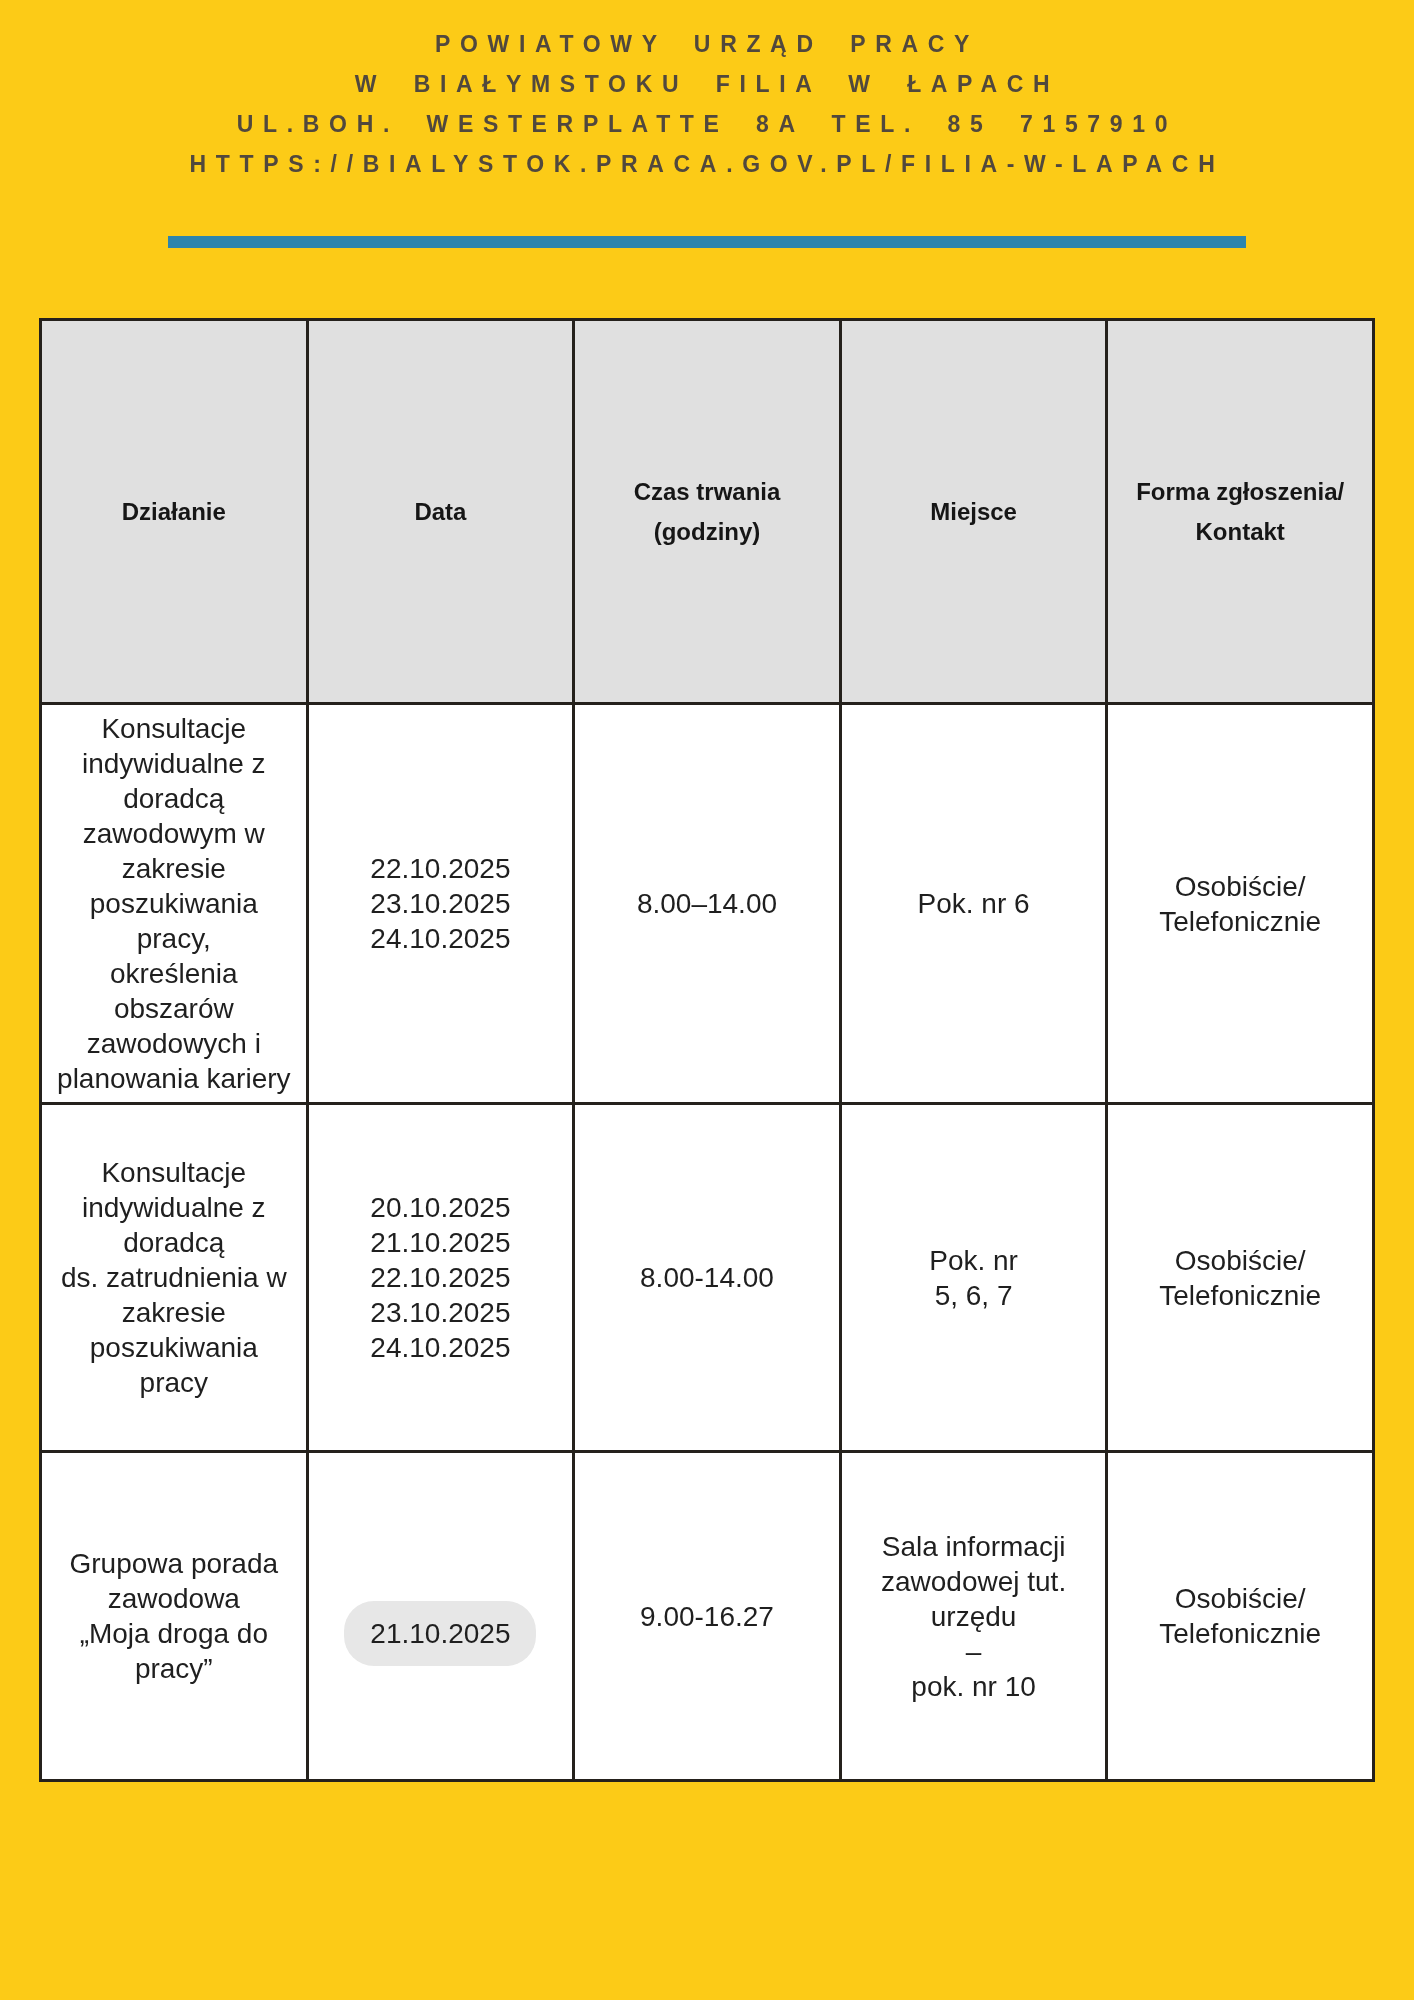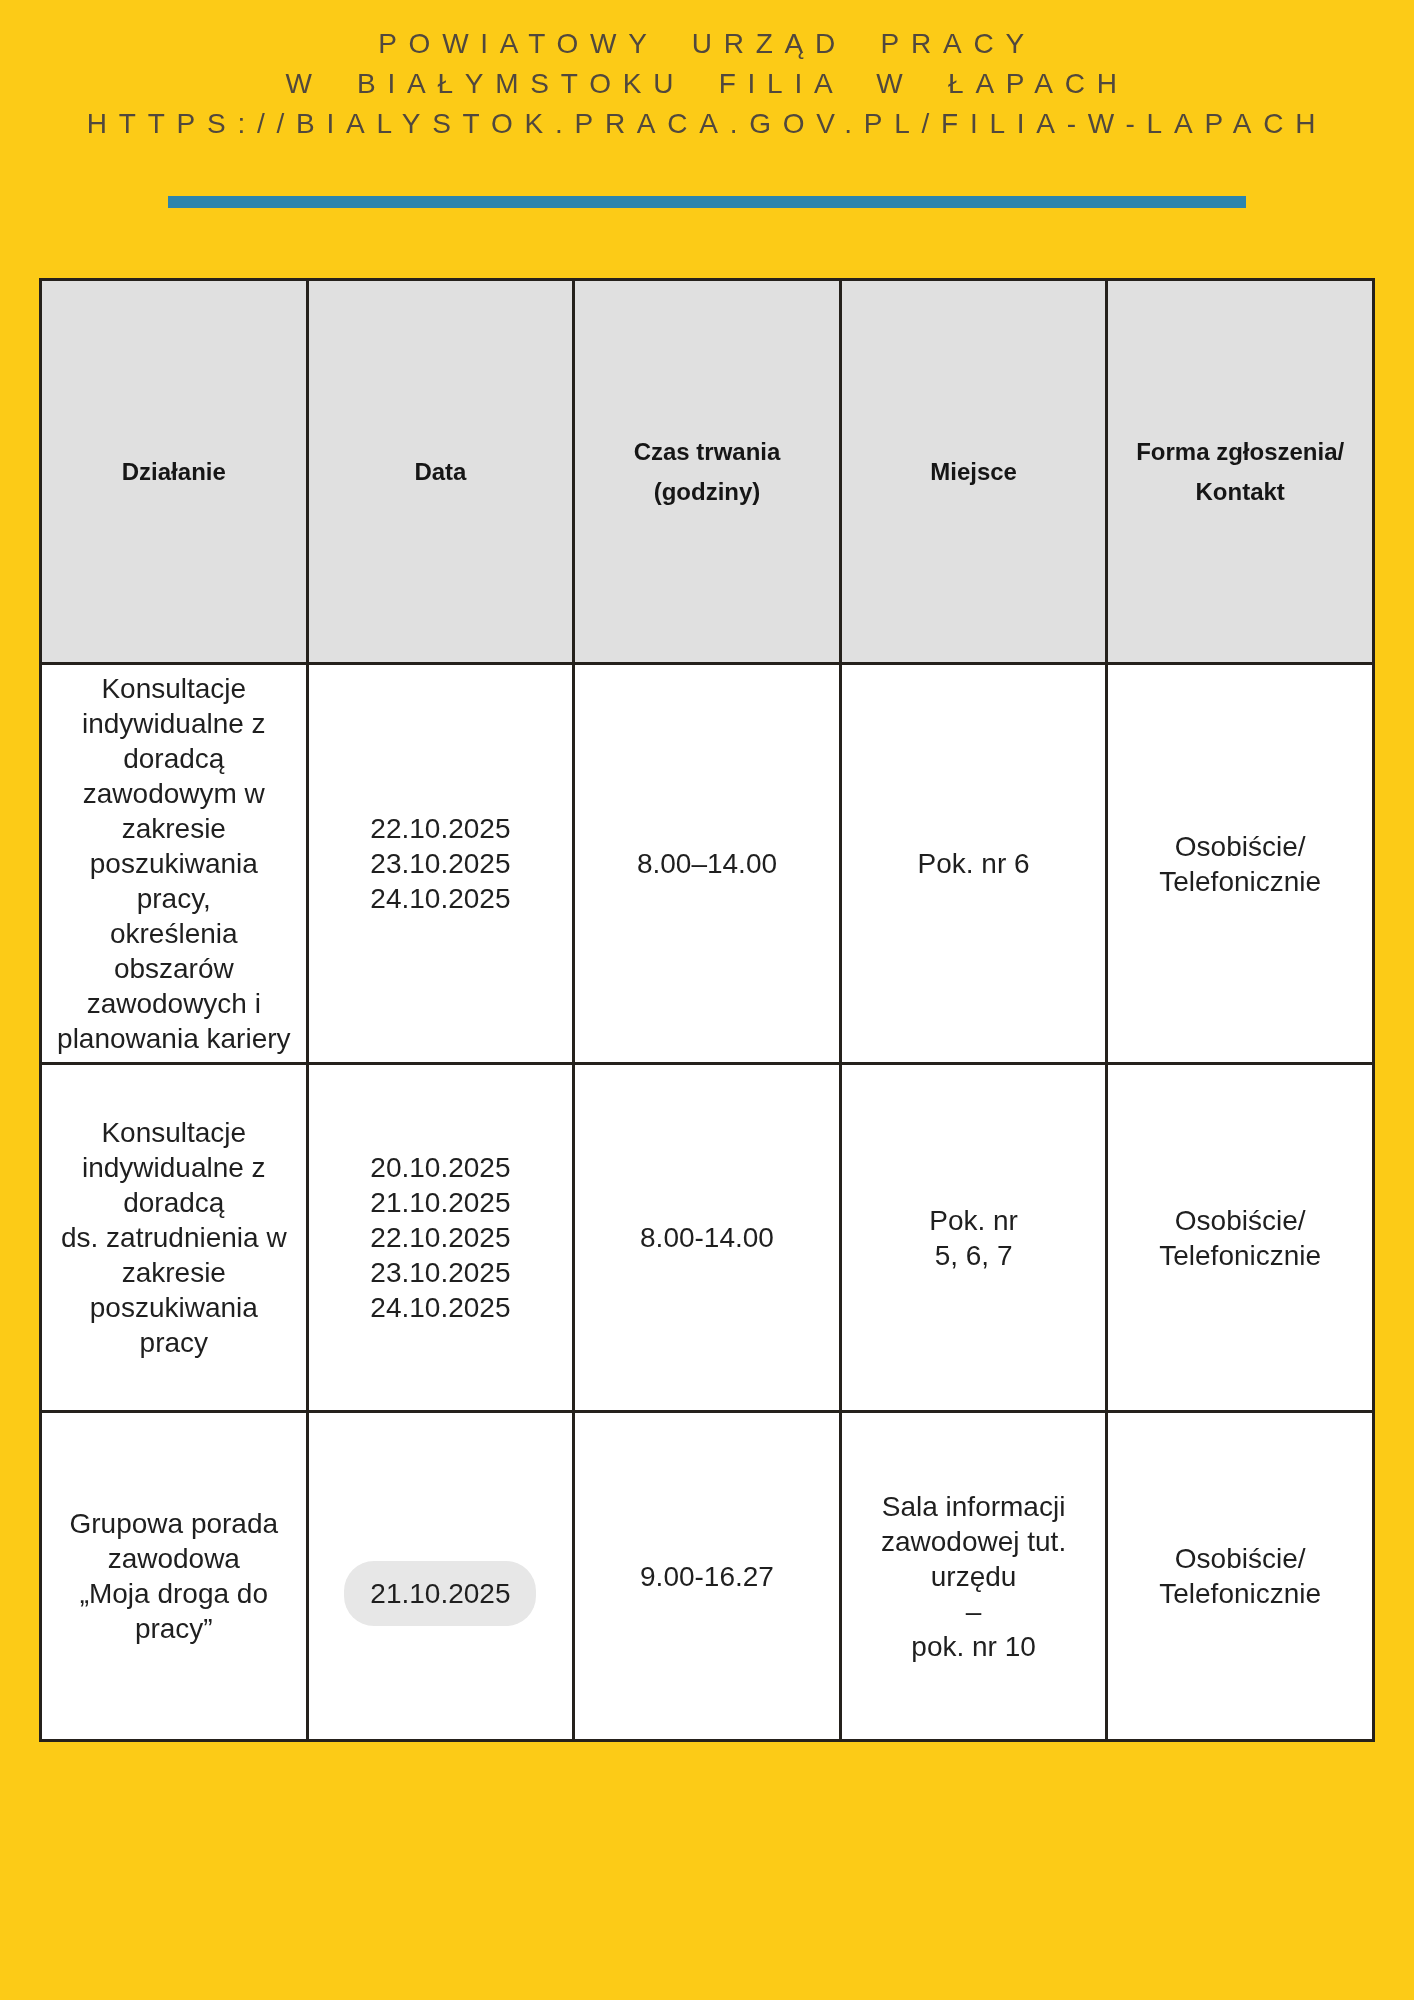--- a/index.html
+++ b/index.html
@@ -17,23 +17,23 @@
     height:2000px;
     background:var(--bg);
     font-family:"Liberation Sans","DejaVu Sans",sans-serif;
     overflow:hidden;
   }
   .letterhead{
     padding-top:24px;
     text-align:center;
   }
   .letterhead .line{
-    font-size:28px;
+    font-size:23px;
     line-height:40px;
-    font-weight:400;
+    font-weight:700;
     letter-spacing:0.42em;
     word-spacing:0.5em;
     color:var(--letterhead);
     white-space:nowrap;
   }
   .divider{
     width:1078px;
     height:12px;
     margin:52px auto 0;
     background:var(--divider);
@@ -78,20 +78,21 @@
     padding:15px 26px;
     white-space:nowrap;
   }
 </style>
 </head>
 <body>
 
 <header class="letterhead">
   <div class="line">POWIATOWY URZĄD PRACY</div>
   <div class="line">W BIAŁYMSTOKU FILIA W ŁAPACH</div>
+  <div class="line">UL.BOH. WESTERPLATTE 8A TEL. 85 7157910</div>
   <div class="line">HTTPS://BIALYSTOK.PRACA.GOV.PL/FILIA-W-LAPACH</div>
 </header>
 
 <div class="divider"></div>
 
 <div class="table-wrap">
   <table>
     <thead>
       <tr>
         <th>Działanie</th>

